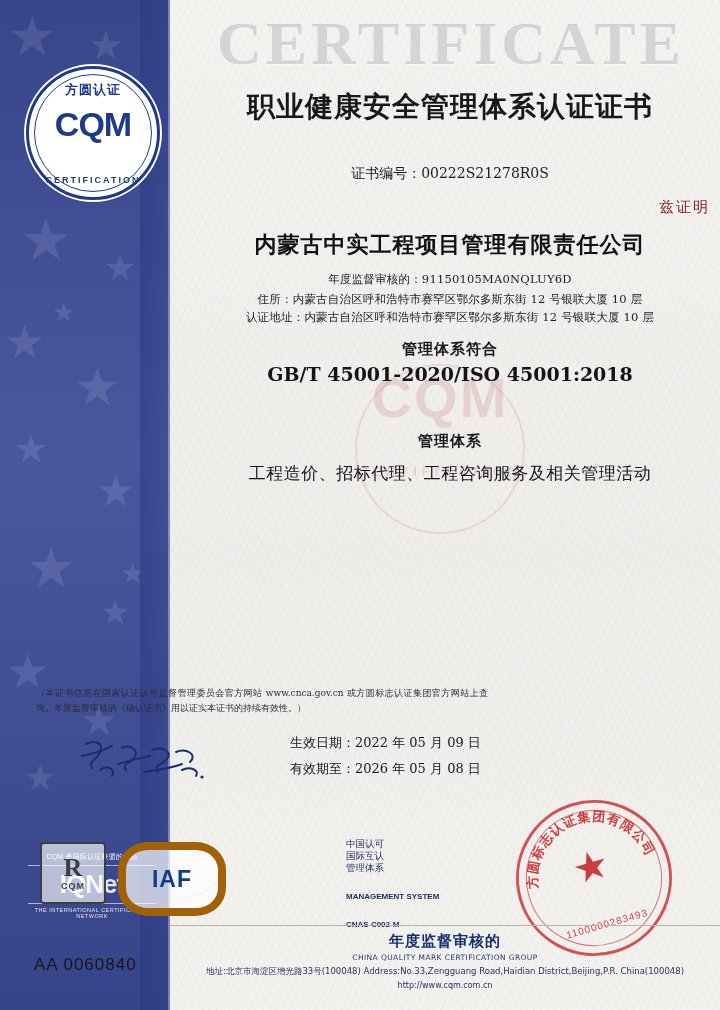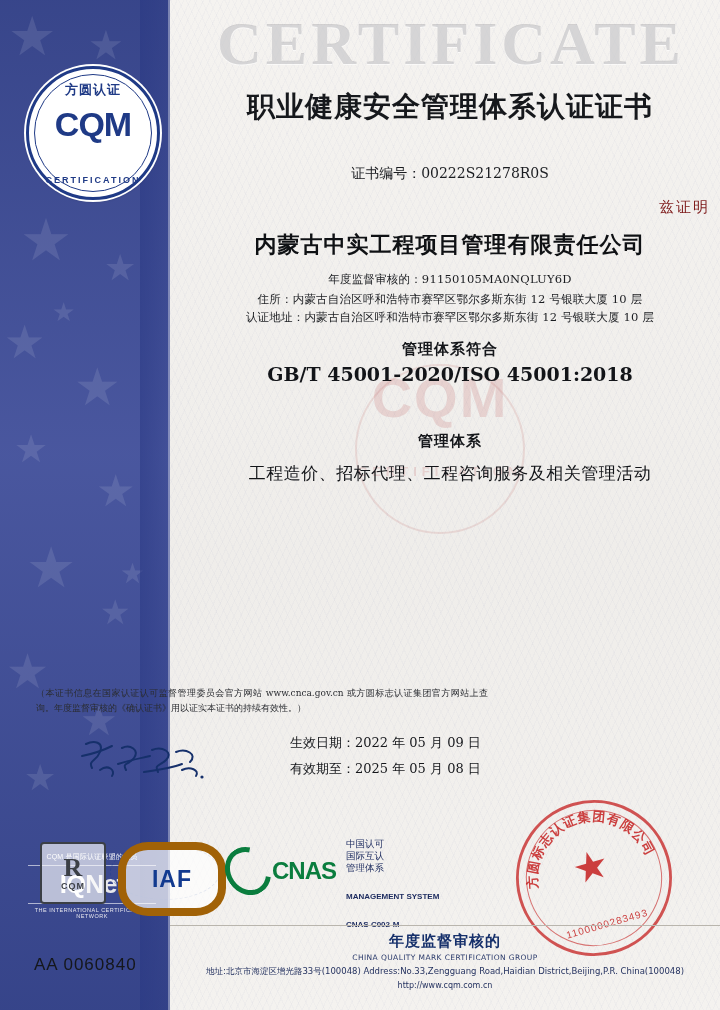--- a/index.html
+++ b/index.html
@@ -305,43 +305,39 @@
         <path d="M66,36 C80,34 94,32 104,28"></path>
         <path d="M98,16 C108,12 120,18 112,26"></path>
         <path d="M104,34 C112,30 122,34 118,40"></path>
       </g>
       <circle cx="124" cy="41" r="1.6" fill="#16306b"></circle>
     </svg>
   </div>
 
   <div class="dates">
     <div>生效日期：2022 年 05 月 09 日</div>
-    <div>有效期至：2025 年 05 月 08 日</div>
+    <div>有效期至：2026 年 05 月 08 日</div>
   </div>
 
   <div class="iqnet">
     <div class="top">CQM 是国际认证联盟的成员</div>
     <div class="rule"></div>
     <div class="mid"><span>IQ</span><span class="net">Net</span></div>
     <div class="rule"></div>
     <div class="bot">THE INTERNATIONAL CERTIFICATION NETWORK</div>
   </div>
 
   <div class="logo-row">
     <div class="lg lg-box rcqm">
       <div class="r">R</div>
       <div class="t">CQM</div>
     </div>
     <div class="lg marc"></div>
     <div class="lg iaf">
       <div class="txt">IAF</div>
-    </div>
-    <div class="lg cnas">
-      <div class="swoosh"></div>
-      <div class="txt">CNAS</div>
     </div>
     <div class="lg cnas-info">
       <div class="zh">中国认可</div>
       <div class="zh">国际互认</div>
       <div class="zh">管理体系</div>
       <div class="en">MANAGEMENT SYSTEM</div>
       <div class="en">CNAS C002-M</div>
     </div>
   </div>
 

